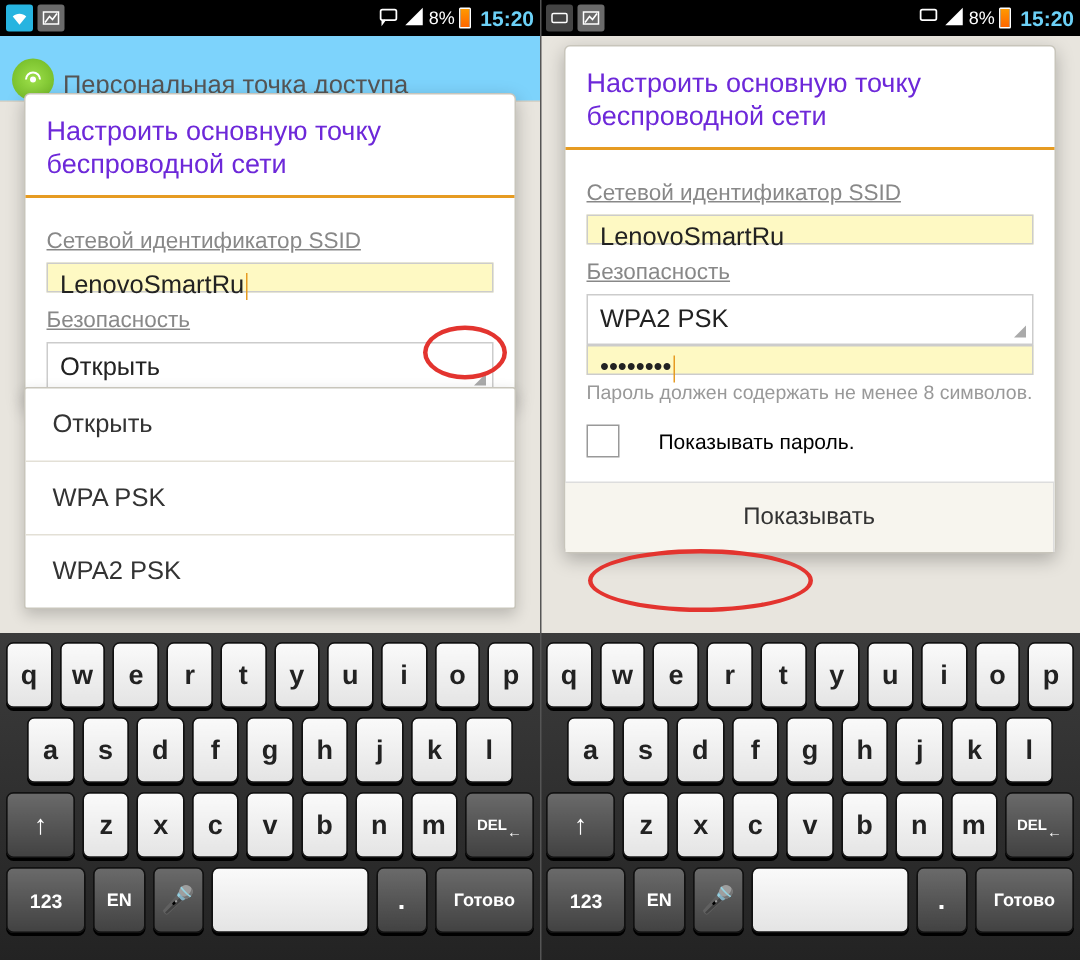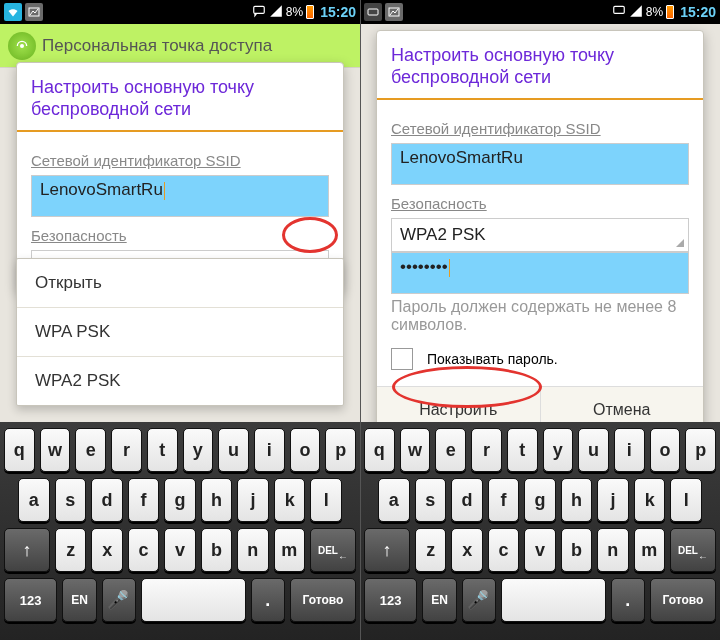--- a/index.html
+++ b/index.html
@@ -33,22 +33,22 @@
     width: 18px; height: 18px; display: flex; align-items: center; justify-content: center;
     border-radius: 2px;
   }
   .sb-wifi { background: #27b4e0; }
   .sb-img { background: #6a6a6a; }
   .sb-batt-pct { color:#fff; font-size:12px;}
   .sb-batt { width: 8px; height: 14px; border: 1px solid #fff; background: linear-gradient(#f90, #f60); border-radius:1px; position:relative;}
   .sb-clock { color: #6cd1f7; font-size: 14px; margin-left:3px; font-weight:bold;}
 
   .titlebar {
-    height: 44px; display: flex; align-items: center;
-    background: #bef264; padding: 0 8px; gap: 6px;
+    height: 44px; display: flex; align-items: flex-end;
+    background: #7dd3fc; padding: 0 8px; gap: 6px;
     font-size: 17px; color: #555;
     border-bottom: 1px solid #d6d2c7;
   }
   .title-icon {
     width: 28px; height: 28px; border-radius: 50%;
     background: radial-gradient(#9ee04b, #6cb521);
     display:flex; align-items:center; justify-content:center;
     color:#fff; font-weight:bold;
   }
 
@@ -72,28 +72,28 @@
     font-size: 14px;
   }
   .label {
     color: #888;
     font-size: 15px;
     margin: 10px 0 6px 0;
     text-decoration: underline;
   }
   .hint {
     color: #999;
-    font-size: 16px;
+    font-size: 13px;
     margin-top: 4px;
   }
   .text-input {
     width: 100%;
-    height: 42px;
+    height: 20px;
     border: 1px solid #ccc;
-    background: #7dd3fc;
+    background: #fef9c3;
     padding: 4px 8px;
     font-size: 17px;
     color: #222;
   }
   .select {
     position: relative;
     width: 100%;
     height: 34px;
     border: 1px solid #ccc;
     background: #fff;
@@ -117,21 +117,21 @@
   }
   .dropdown-list .opt {
     padding: 14px 18px;
     font-size: 17px;
     color: #333;
     border-bottom: 1px solid #e3e0d6;
   }
   .dropdown-list .opt:last-child { border-bottom: none; }
 
   .checkbox-row {
-    display:flex; align-items:center; gap:14px;
+    display:flex; align-items:center; gap:26px;
     margin-top: 14px; margin-bottom: 10px;
   }
   .checkbox {
     width: 22px; height: 22px;
     border: 1px solid #999;
     background:#fff;
   }
   .dialog-buttons {
     display:flex;
     border-top: 1px solid #ddd;
@@ -354,22 +354,21 @@
         <span>••••••••</span><span class="caret"></span>
       </div>
       <div class="hint">Пароль должен содержать не менее 8 символов.</div>
 
       <div class="checkbox-row">
         <div class="checkbox"></div>
         <span>Показывать пароль.</span>
       </div>
     </div>
     <div class="dialog-buttons">
-      <div class="dlg-btn">Настроить</div>
-      <div class="dlg-btn">Отмена</div>
+      <div class="dlg-btn">Показывать</div>
     </div>
   </div>
 
   <div class="red-circle" style="top:366px; left:32px; width:150px; height:42px;"></div>
 
   <div class="keyboard">
     <div class="krow">
       <div class="key">q</div>
       <div class="key">w</div>
       <div class="key">e</div>

